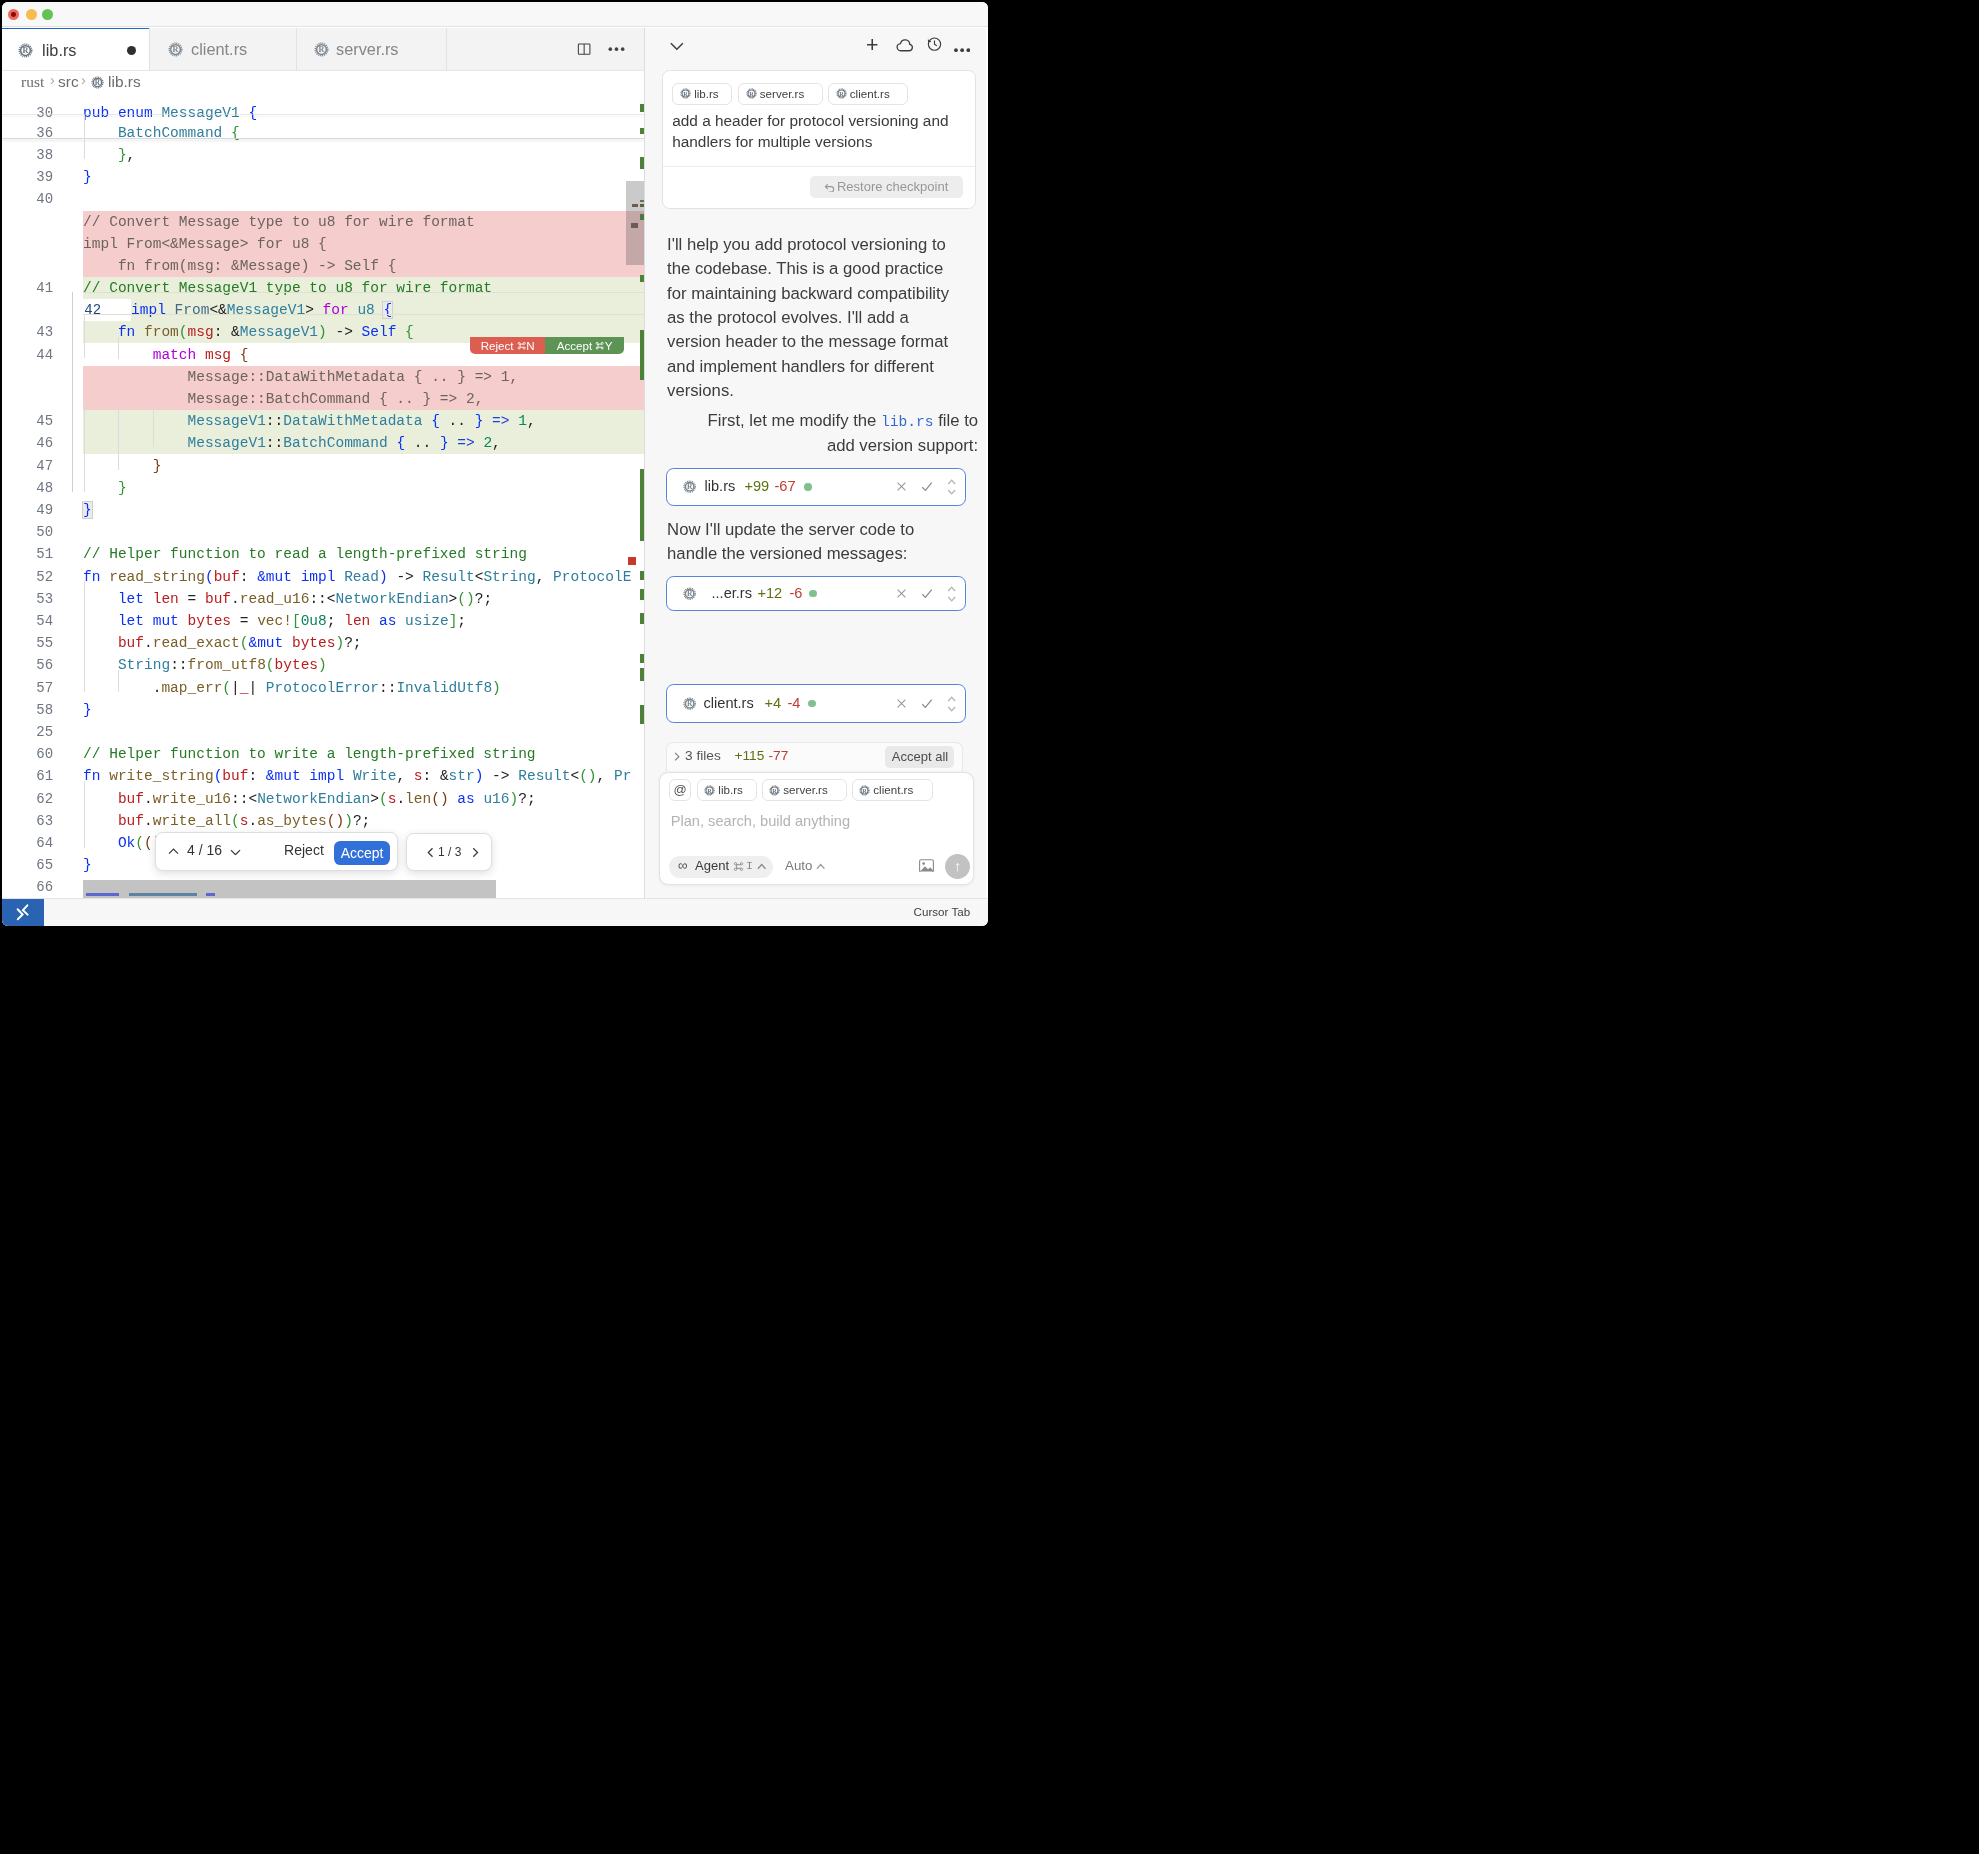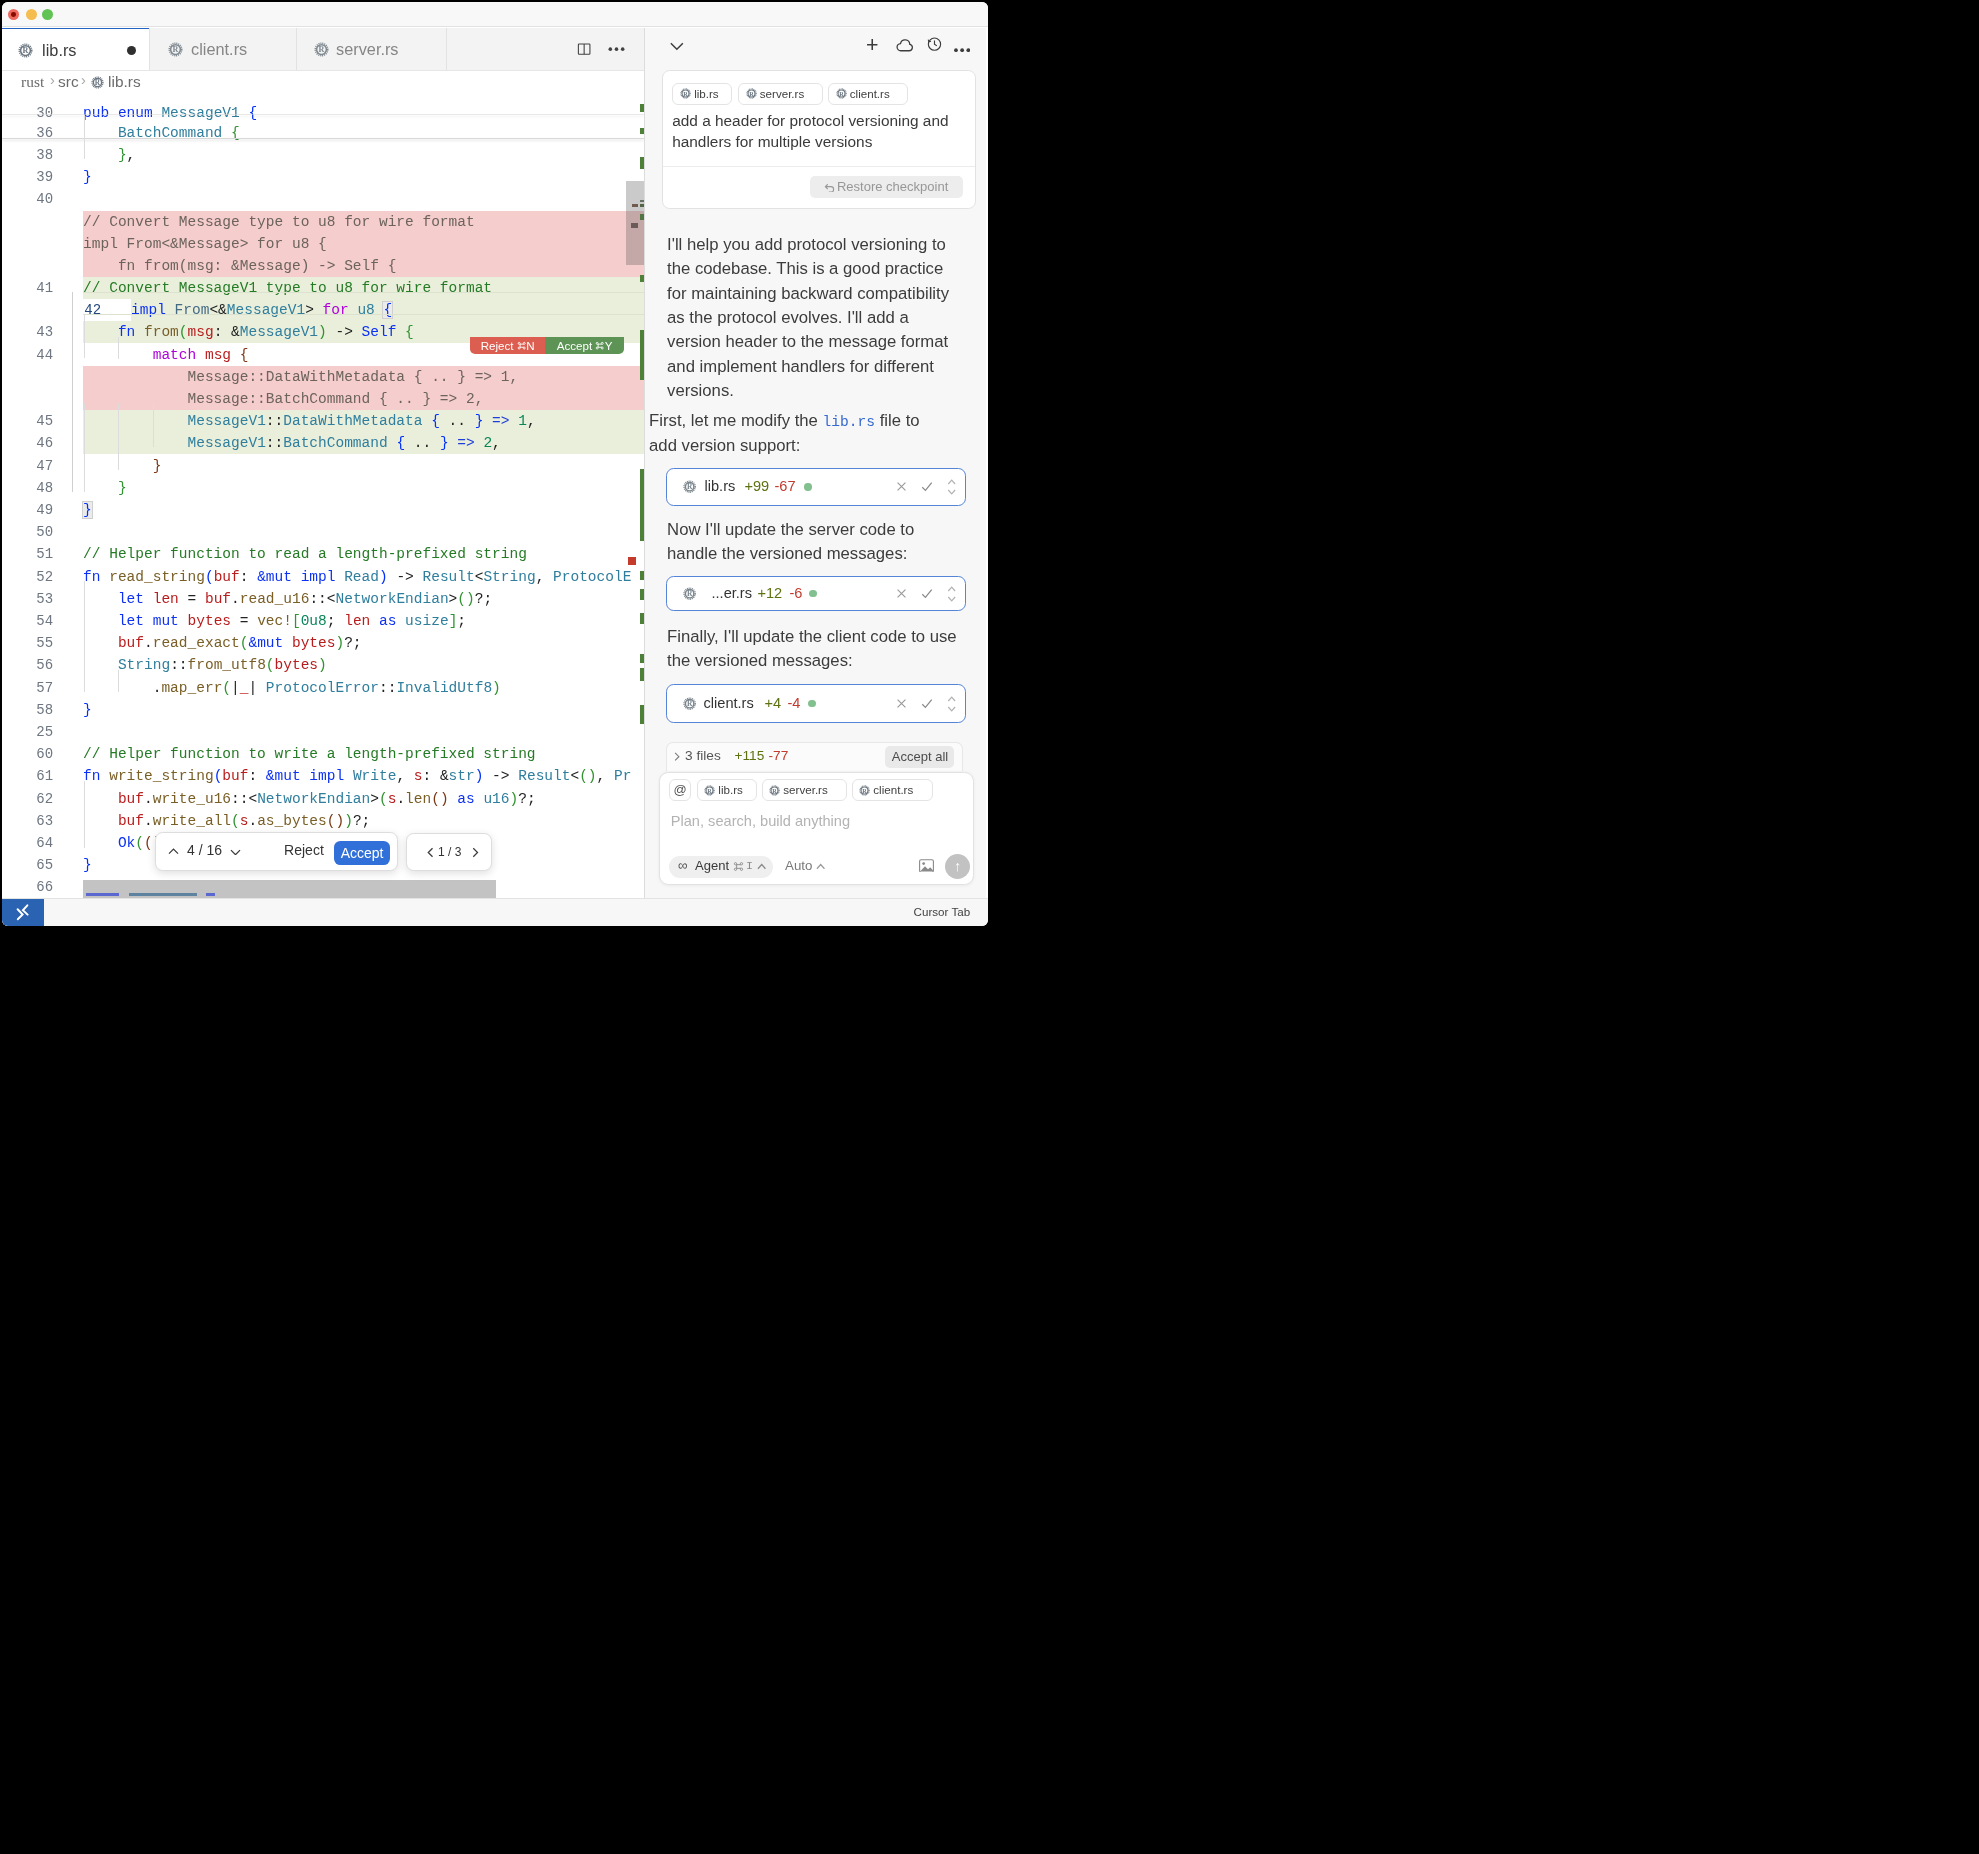--- a/index.html
+++ b/index.html
@@ -255,21 +255,21 @@
             <circle cx="12" cy="12" r="7.6" fill="none" stroke="#6b7680" stroke-width="2.6"></circle>
             <text x="12" y="17" text-anchor="middle" font-family="Liberation Serif" font-size="13.5" font-weight="bold" fill="#6b7680">R</text>
           </svg> client.rs</div>
       <div class="abs" style="left:9.4px; top:39px; width:300px; font-size:15.4px; line-height:21.4px; color:#3a3a3a;">add a header for protocol versioning and<br>handlers for multiple versions</div>
       <div class="abs" style="left:0; top:95px; width:100%; height:0.9px; background:#ececec;"></div>
       <div class="abs" style="left:147px; top:105px; width:153px; height:22px; background:#ededed; border-radius:5.1px; font-size:13px; color:#979797; line-height:22px; text-align:center;"><svg style="width:11px; height:9.4px; vertical-align:-1.3px; margin-right:1.7px;" viewBox="0 0 16 13" fill="none" stroke="#979797" stroke-width="1.6">
             <path d="M5.5 1.5 L2 5 L5.5 8.5 M2 5 H10 a4 4 0 0 1 0 8 H7"></path>
           </svg>Restore checkpoint</div>
     </div>
     <div class="ptext" style="left:22px; top:205px; width:311px;">I'll help you add protocol versioning to<br>the codebase. This is a good practice<br>for maintaining backward compatibility<br>as the protocol evolves. I'll add a<br>version header to the message format<br>and implement handlers for different<br>versions.</div>
-    <div class="ptext" style="left:4px; top:381px; width:311px;">First, let me modify the <span style="font-family:'Liberation Mono',monospace; font-size:14.6px; color:#3569cf;">lib.rs</span> file to<br>add version support:</div>
+    <div class="ptext" style="left:22px; top:381px; width:311px;text-align:right;">First, let me modify the <span style="font-family:'Liberation Mono',monospace; font-size:14.6px; color:#3569cf;">lib.rs</span> file to<br>add version support:</div>
     <div class="fcard" style="top:440px;">
       <svg class="ri" style="position:absolute; left:15.4px; top:11.6px; width:13.3px; height:13.3px;font-size:17px" viewBox="0 0 24 24">
           <circle cx="12" cy="12" r="10" fill="none" stroke="#7a858d" stroke-width="2.6" stroke-dasharray="1.7 1.45"></circle>
           <circle cx="12" cy="12" r="7.6" fill="none" stroke="#7a858d" stroke-width="2.6"></circle>
           <text x="12" y="17" text-anchor="middle" font-family="Liberation Serif" font-size="13.5" font-weight="bold" fill="#7a858d">R</text>
         </svg>
       <span class="abs" style="left:37px; top:9.4px; color:#333;">lib.rs</span>
       <span class="abs" style="left:77px; top:9.4px;"><span class="plus">+99</span></span>
       <span class="abs" style="left:107px; top:9.4px;"><span class="minus">-67</span></span>
       <div class="abs" style="left:137px; top:14.6px; width:7.3px; height:7.3px; border-radius:50%; background:#82c08f;"></div>
@@ -297,21 +297,20 @@
       <svg class="abs" style="left:229px; top:11px; width:11px; height:11px;" viewBox="0 0 14 14" stroke="#9a9a9a" stroke-width="1.5">
           <path d="M2 2 L12 12 M12 2 L2 12"></path>
         </svg>
       <svg class="abs" style="left:254px; top:11px; width:12px; height:11px;" viewBox="0 0 15 14" fill="none" stroke="#8a8a8a" stroke-width="1.6">
           <path d="M1.5 8 L5.5 12 L13.5 2"></path>
         </svg>
       <svg class="abs" style="left:280px; top:8.1px; width:9.4px; height:18px;" viewBox="0 0 11 20" fill="none" stroke="#b3b3b3" stroke-width="1.5">
           <path d="M1.5 6.5 L5.5 2 L9.5 6.5 M1.5 13.5 L5.5 18 L9.5 13.5"></path>
         </svg>
     </div>
-    <div class="ptext" style="left:22px; top:597px; width:311px;">Finally, I'll update the client code to use<br>the versioned messages:</div>
     <div class="fcard" style="top:656px; height:39px;">
       <svg class="ri" style="position:absolute; left:15.4px; top:12.4px; width:13.3px; height:13.3px;font-size:17px" viewBox="0 0 24 24">
           <circle cx="12" cy="12" r="10" fill="none" stroke="#7a858d" stroke-width="2.6" stroke-dasharray="1.7 1.45"></circle>
           <circle cx="12" cy="12" r="7.6" fill="none" stroke="#7a858d" stroke-width="2.6"></circle>
           <text x="12" y="17" text-anchor="middle" font-family="Liberation Serif" font-size="13.5" font-weight="bold" fill="#7a858d">R</text>
         </svg>
       <span class="abs" style="left:36px; top:10.3px; color:#333;">client.rs</span>
       <span class="abs" style="left:97px; top:10.3px;"><span class="plus">+4</span></span>
       <span class="abs" style="left:120px; top:10.3px;"><span class="minus">-4</span></span>
       <div class="abs" style="left:141px; top:15.4px; width:7.3px; height:7.3px; border-radius:50%; background:#82c08f;"></div>

